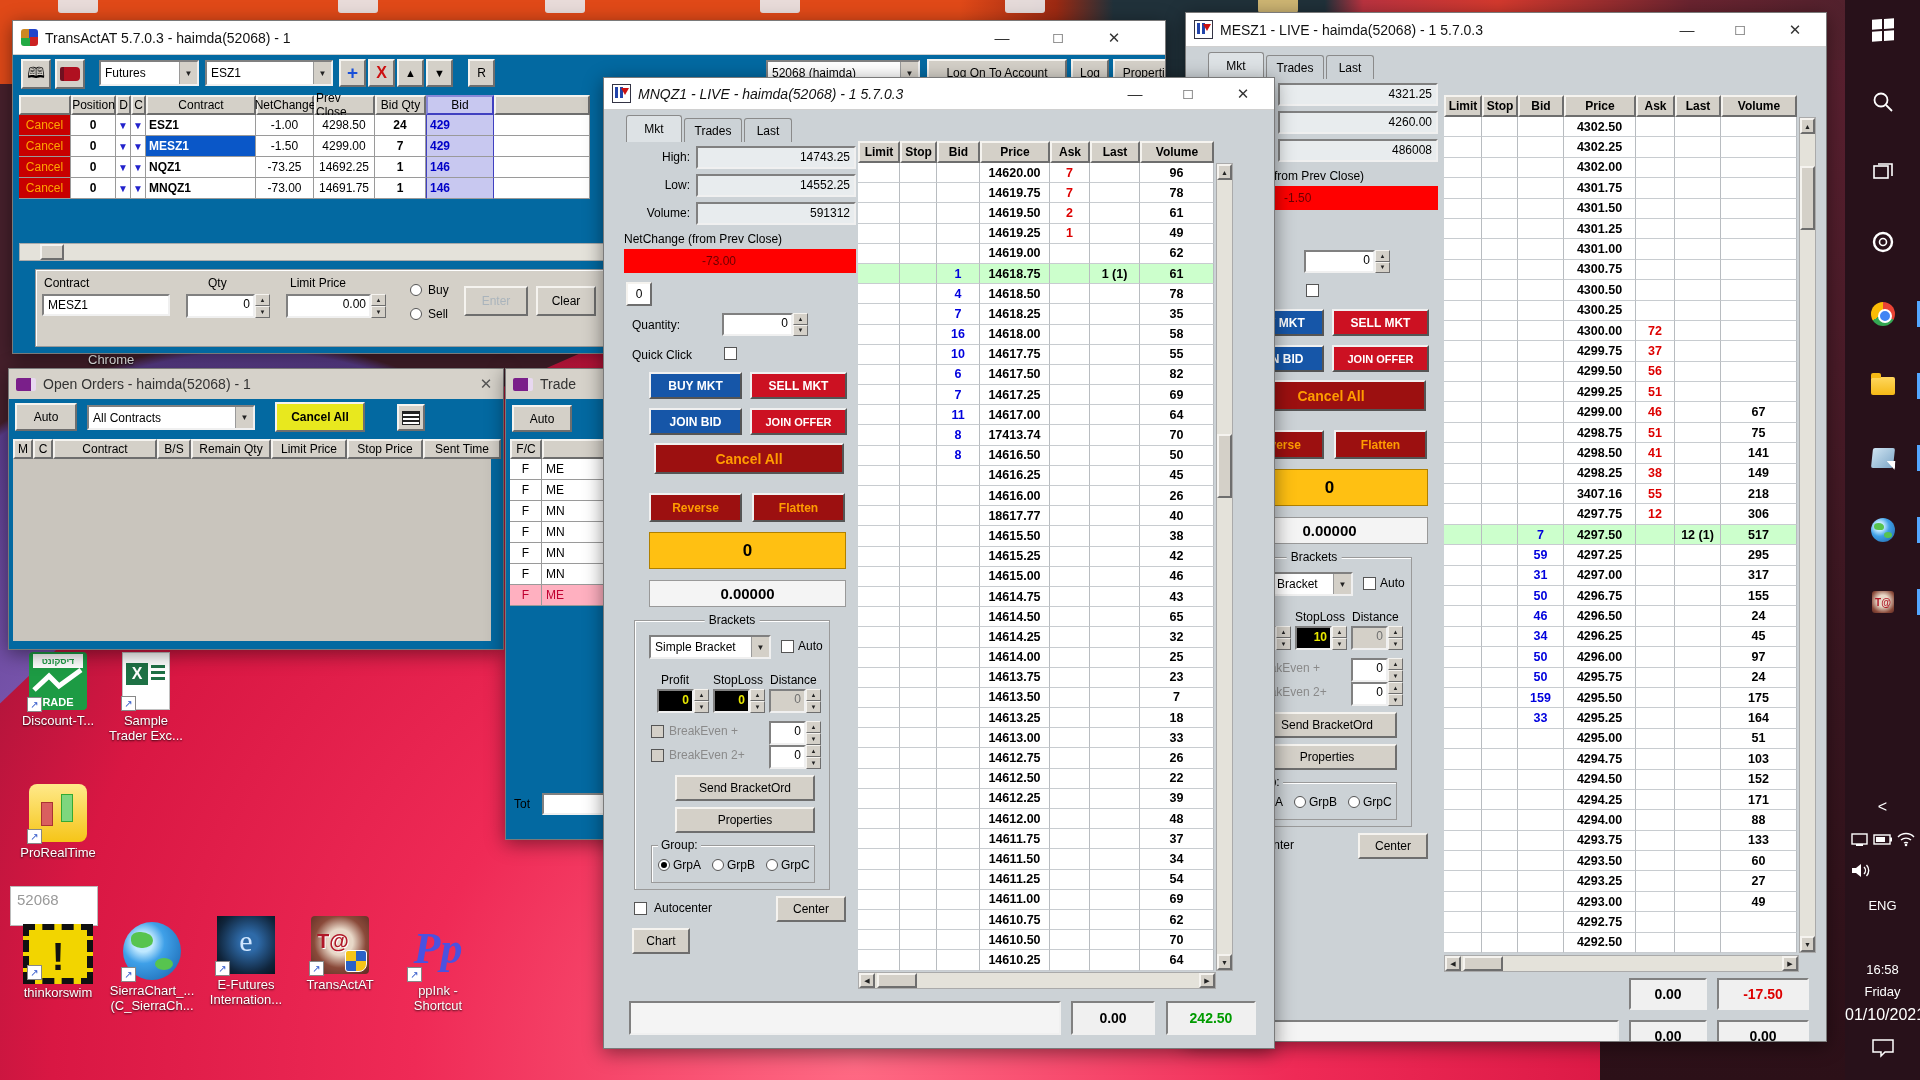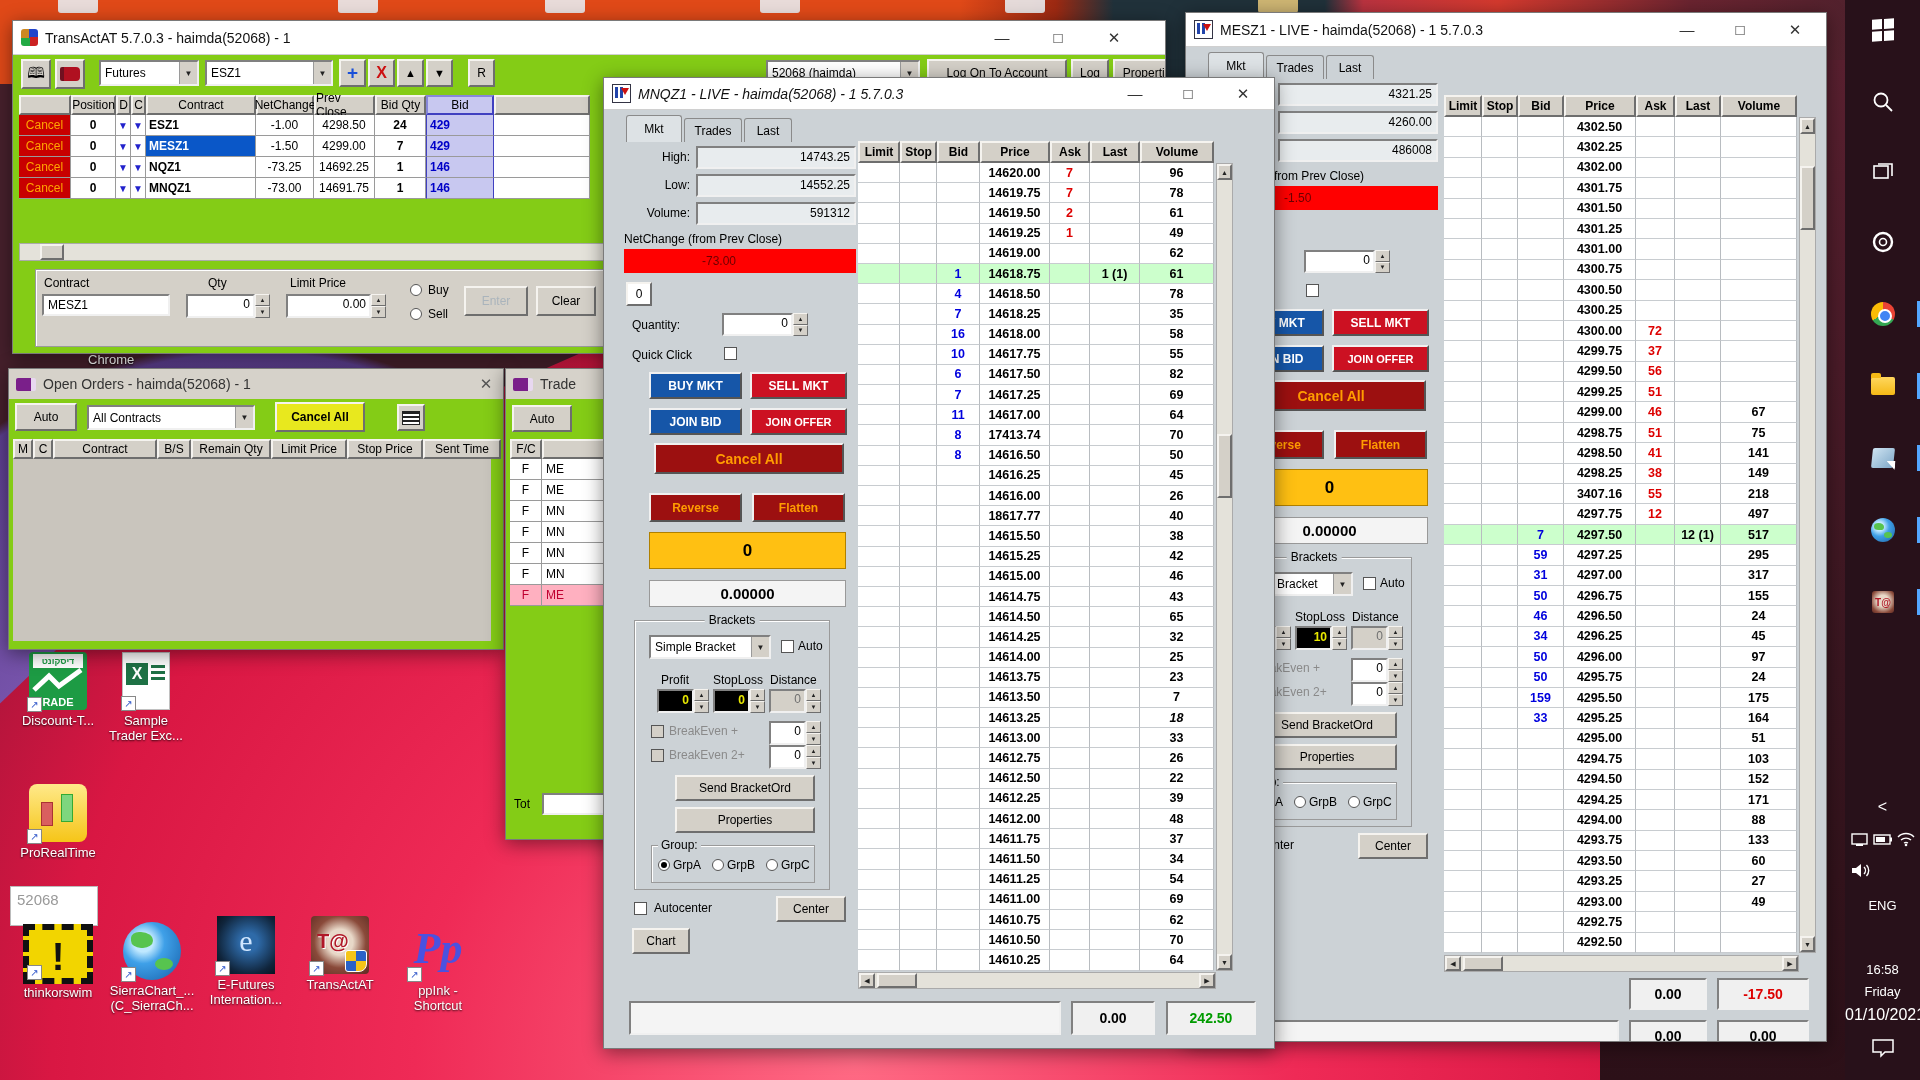--- a/index.html
+++ b/index.html
@@ -12,21 +12,21 @@
   #wp-umbrella{left:-220px;top:300px;width:1050px;height:820px;
     background:radial-gradient(ellipse at 45% 95%,#a282cf 0%,#7a56ae 42%,#5d3f90 66%,rgba(93,63,144,0) 67%);}
   #wp-tent{left:-60px;top:240px;width:1760px;height:840px;
     background:radial-gradient(ellipse at 52% 98%,#ff6a84 0%,#ef2a56 34%,#d91743 62%,#8c1233 86%,#5c1026 100%);
     clip-path:polygon(0 62%,14% 34%,38% 12%,62% 2%,84% 8%,100% 26%,100% 100%,0 100%);}
   #wp-right{left:1600px;top:60px;width:245px;height:1020px;
     background:linear-gradient(180deg,#5a2030 0%,#3a1620 60%,#2c1018 100%);}
   .top-sliver{position:absolute;top:0;height:13px;width:40px;background:#e8e8ea;border-radius:0 0 3px 3px;opacity:.92;}
 
   
-  .win{position:absolute;background:#84cc16;border:1px solid #7a7a7a;box-shadow:0 4px 18px rgba(0,0,0,.45);}
+  .win{position:absolute;background:#0369a1;border:1px solid #7a7a7a;box-shadow:0 4px 18px rgba(0,0,0,.45);}
   .titlebar{position:relative;height:32px;background:#fff;display:flex;align-items:center;padding-left:8px;box-sizing:border-box;border-bottom:1px solid #d0d0d0;}
   .titlebar .t-text{font-size:14px;color:#111;margin-left:7px;white-space:nowrap;overflow:hidden;}
   .caption-btn{position:absolute;top:0;height:100%;display:flex;align-items:center;justify-content:center;font-size:15px;color:#333;}
   .titlebar-grey{position:relative;height:30px;background:#d6d2ca;display:flex;align-items:center;padding-left:7px;box-sizing:border-box;font-size:14px;color:#333;}
   .btn3d{background:#d4d0c8;border:2px solid;border-color:#f5f3ef #6e6e6e #6e6e6e #f5f3ef;box-sizing:border-box;
          display:flex;align-items:center;justify-content:center;font-size:12px;color:#000;position:absolute;cursor:default;}
   .inset{background:#fff;border:2px solid;border-color:#808080 #f0f0f0 #f0f0f0 #808080;box-sizing:border-box;}
   .combo{position:absolute;background:#fff;border:2px solid;border-color:#808080 #f0f0f0 #f0f0f0 #808080;box-sizing:border-box;
          font-size:12px;display:flex;align-items:center;padding-left:4px;}
   .combo .dd{position:absolute;right:0;top:0;bottom:0;width:17px;background:#d4d0c8;border-left:1px solid #9a9a9a;
@@ -718,21 +718,21 @@
             <div style="width: 46px; height: 20.4px;"></div>
             <div style="width: 76px; height: 20.4px;">218</div>
           </div>
           <div class="lad-row">
             <div style="width: 38px; height: 20.4px;"></div>
             <div style="width: 36px; height: 20.4px;"></div>
             <div class="lad-bid" style="width: 46px; height: 20.4px;"></div>
             <div style="width: 72px; height: 20.4px;">4297.75</div>
             <div class="lad-ask" style="width: 39px; height: 20.4px;">12</div>
             <div style="width: 46px; height: 20.4px;"></div>
-            <div style="width: 76px; height: 20.4px;">497</div>
+            <div style="width: 76px; height: 20.4px;">306</div>
           </div>
           <div class="lad-row hl">
             <div style="width: 38px; height: 20.4px;"></div>
             <div style="width: 36px; height: 20.4px;"></div>
             <div class="lad-bid" style="width: 46px; height: 20.4px;">7</div>
             <div style="width: 72px; height: 20.4px;">4297.50</div>
             <div class="lad-ask" style="width: 39px; height: 20.4px;"></div>
             <div style="width: 46px; height: 20.4px;">12 (1)</div>
             <div style="width: 76px; height: 20.4px;">517</div>
           </div>
@@ -1297,21 +1297,21 @@
             <div style="width: 50px; height: 20.2px;"></div>
             <div style="width: 74px; height: 20.2px;">7</div>
           </div>
           <div class="lad-row">
             <div style="width: 42px; height: 20.2px;"></div>
             <div style="width: 37px; height: 20.2px;"></div>
             <div class="lad-bid" style="width: 43px; height: 20.2px;"></div>
             <div style="width: 70px; height: 20.2px;">14613.25</div>
             <div class="lad-ask" style="width: 40px; height: 20.2px;"></div>
             <div style="width: 50px; height: 20.2px;"></div>
-            <div style="width: 74px; height: 20.2px; font-style: italic;">18</div>
+            <div style="width: 74px; height: 20.2px;">18</div>
           </div>
           <div class="lad-row">
             <div style="width: 42px; height: 20.2px;"></div>
             <div style="width: 37px; height: 20.2px;"></div>
             <div class="lad-bid" style="width: 43px; height: 20.2px;"></div>
             <div style="width: 70px; height: 20.2px;">14613.00</div>
             <div class="lad-ask" style="width: 40px; height: 20.2px;"></div>
             <div style="width: 50px; height: 20.2px;"></div>
             <div style="width: 74px; height: 20.2px;">33</div>
           </div>

